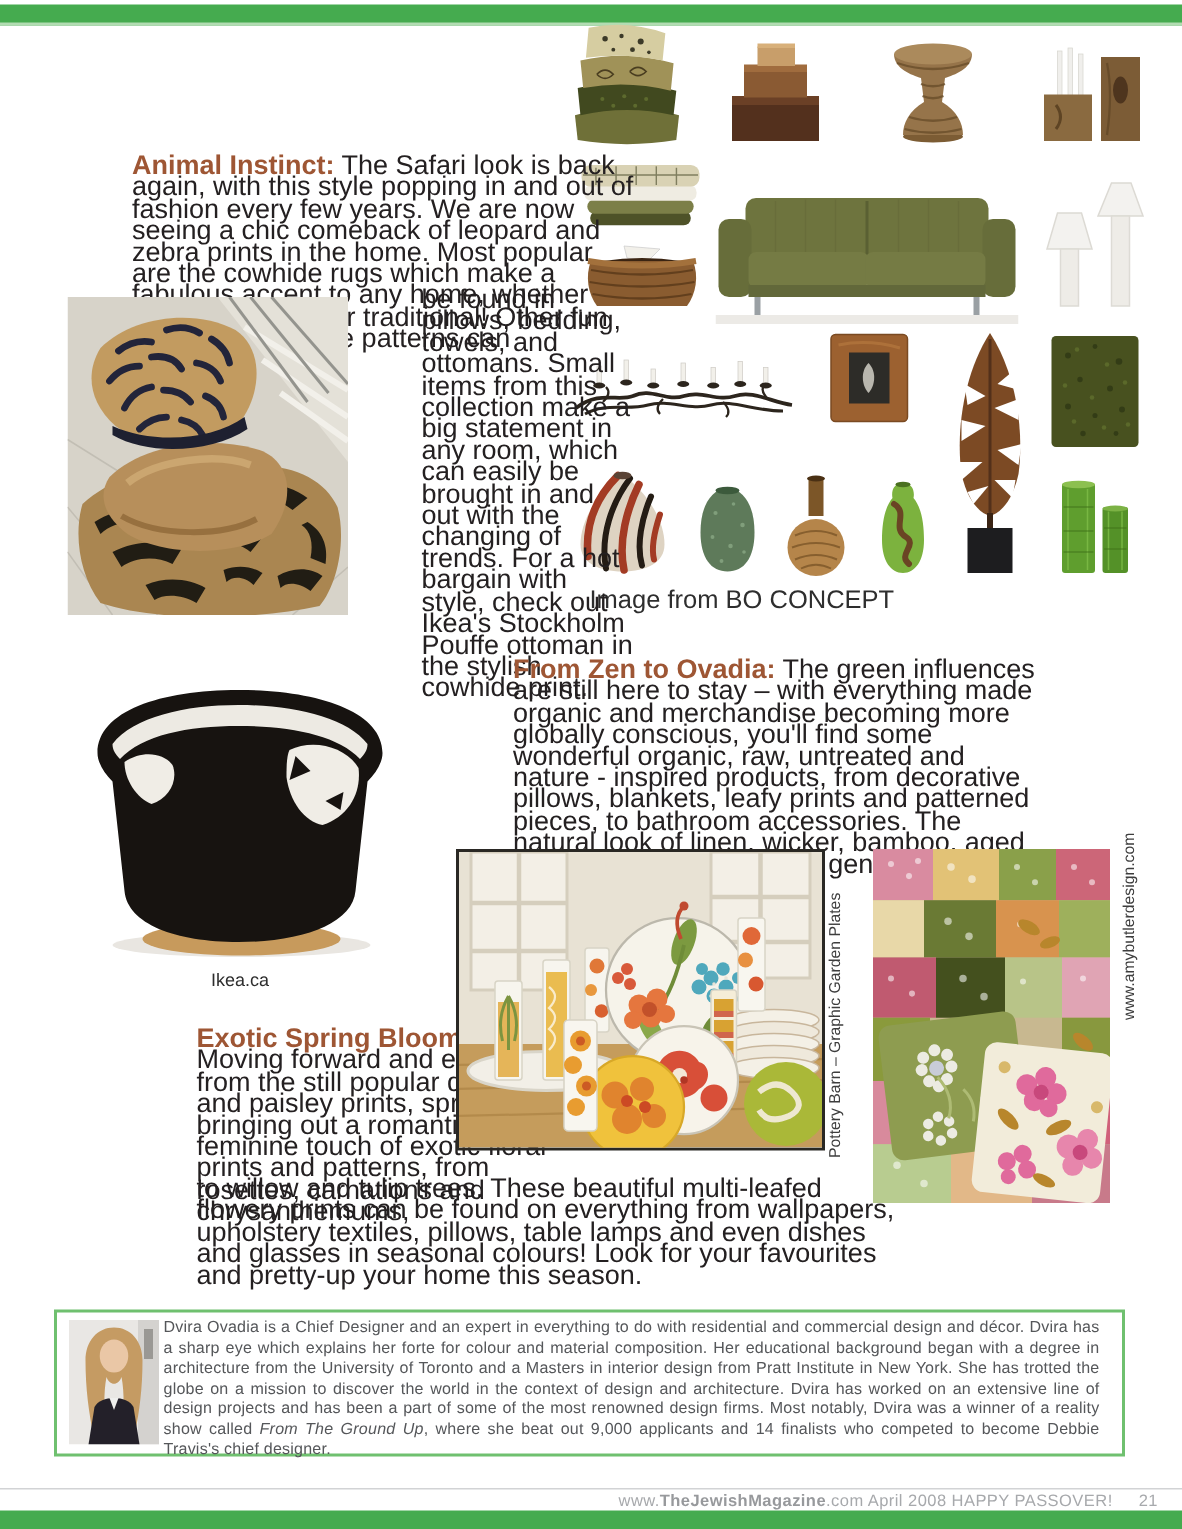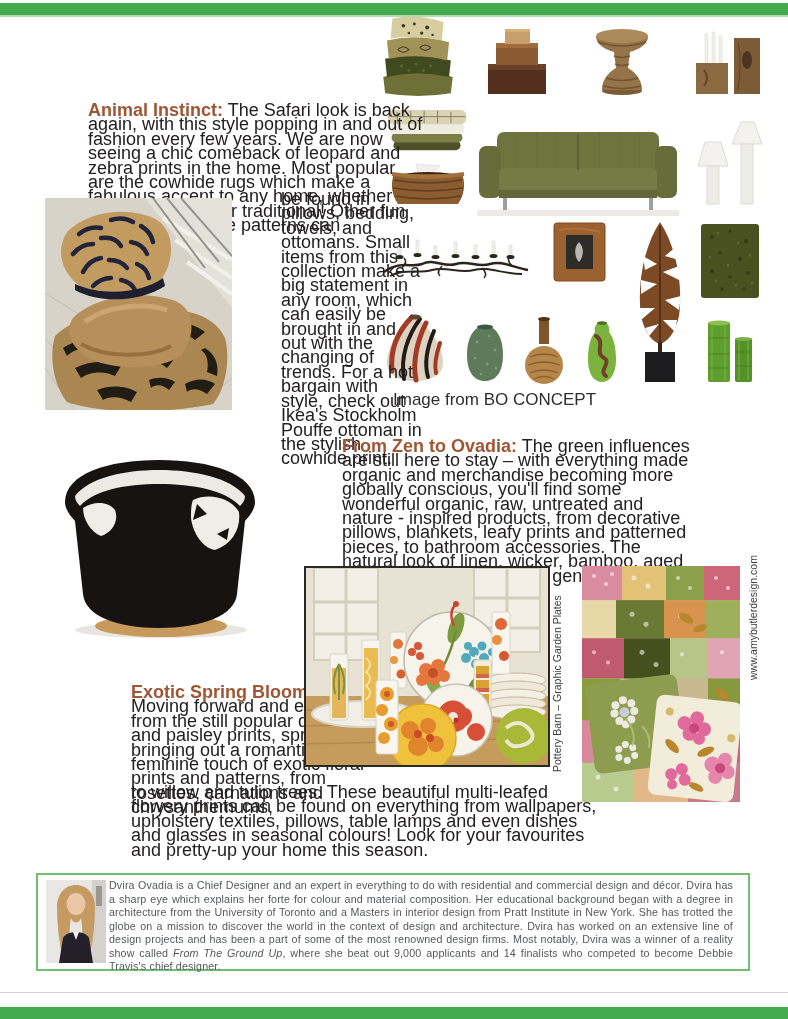--- a/index.html
+++ b/index.html
@@ -387,20 +387,21 @@
       <ellipse cx="116" cy="186" rx="86" ry="8" fill="#e9e6e1"></ellipse>
       <ellipse cx="116" cy="182" rx="66" ry="11" fill="#c79a5c"></ellipse>
       <path d="M20,58 C20,30 62,16 114,16 C166,16 210,30 210,58 C210,64 206,71 200,77 L192,150 C190,172 156,184 114,184 C72,184 40,172 38,150 L30,77 C24,71 20,64 20,58 Z" fill="#171310"></path>
       <path d="M30,52 C44,34 78,26 114,26 C150,26 186,34 200,52 C200,56 198,59 195,62 C180,46 148,40 114,40 C80,40 50,46 35,62 C32,59 30,56 30,52 Z" fill="#edeae3"></path>
       <path d="M38,64 C50,56 64,58 70,66 C74,76 68,88 56,92 C46,88 38,76 38,64 Z" fill="#f0ede6"></path>
       <path d="M148,56 C164,48 186,54 194,68 C196,84 188,100 170,106 C158,104 148,90 146,74 C146,68 146,60 148,56 Z" fill="#f0ede6"></path>
       <path d="M152,60 l10,10 l-14,6 Z" fill="#171310"></path>
       <path d="M182,96 l-10,-6 l12,-6 Z" fill="#171310"></path>
     </svg>
   </div>
+  <div class="abs caption" style="left:45px;top:646px;width:230px;text-align:center;font-size:12px;">Ikea.ca</div>
 
   <div class="abs body-text" style="left:299px;top:439px;width:356px;">
     <span class="lead">From Zen to Ovadia:</span>
     <span>The green influences are still here to stay – with everything made organic and merchandise becoming more globally conscious, you'll find some wonderful organic, raw, untreated and nature - inspired products, from decorative pillows, blankets, leafy prints and patterned pieces, to bathroom accessories.  The natural look of linen, wicker, bamboo, aged woods and green accents generate a fresh look in any home.</span>
   </div>
 
   <div class="abs body-text" style="left:88px;top:685px;width:255px;">
     <span class="lead">Exotic Spring Blooms:</span>
     <span>Moving forward and expanding from the still popular damasks and paisley prints, spring is bringing out a romantic feminine touch of exotic floral prints and patterns, from rosettes, carnations and chrysanthemums,</span>
   </div>
@@ -688,16 +689,21 @@
       <polygon points="27,52 33,52 30,60" fill="#efefed"></polygon>
     </svg>
   </div>
 
   <div class="abs bio-text" style="left:109px;top:879px;width:624px;">
     <span>Dvira Ovadia is a Chief Designer and an expert in everything to do with residential and commercial design and décor. Dvira has a sharp eye which explains her forte for colour and material composition. Her educational background began with a degree in architecture from the University of Toronto and a Masters in interior design from Pratt Institute in New York. She has trotted the globe on a mission to discover the world in the context of design and architecture. Dvira has worked on an extensive line of design projects and has been a part of some of the most renowned design firms. Most notably, Dvira was a winner of a reality show called </span><span class="show">From The Ground Up</span><span>, where she beat out 9,000 applicants and 14 finalists who competed to become Debbie Travis's chief designer.</span>
   </div>
 
   <div class="abs" style="left:0;top:992px;width:788px;height:1px;background:#d2d3d5;"></div>
 
+  <div class="abs footer-text" style="left:0;top:995px;width:772px;">
+    <span>www.</span><span class="site">TheJewishMagazine</span><span>.com </span>
+    <span>April  2008 HAPPY PASSOVER!</span>
+    <span class="pg">21</span>
+  </div>
 
   <div class="abs greenbar" style="left:0;top:1007px;width:788px;height:12px;"></div>
 
 </div>
 
 </body></html>

